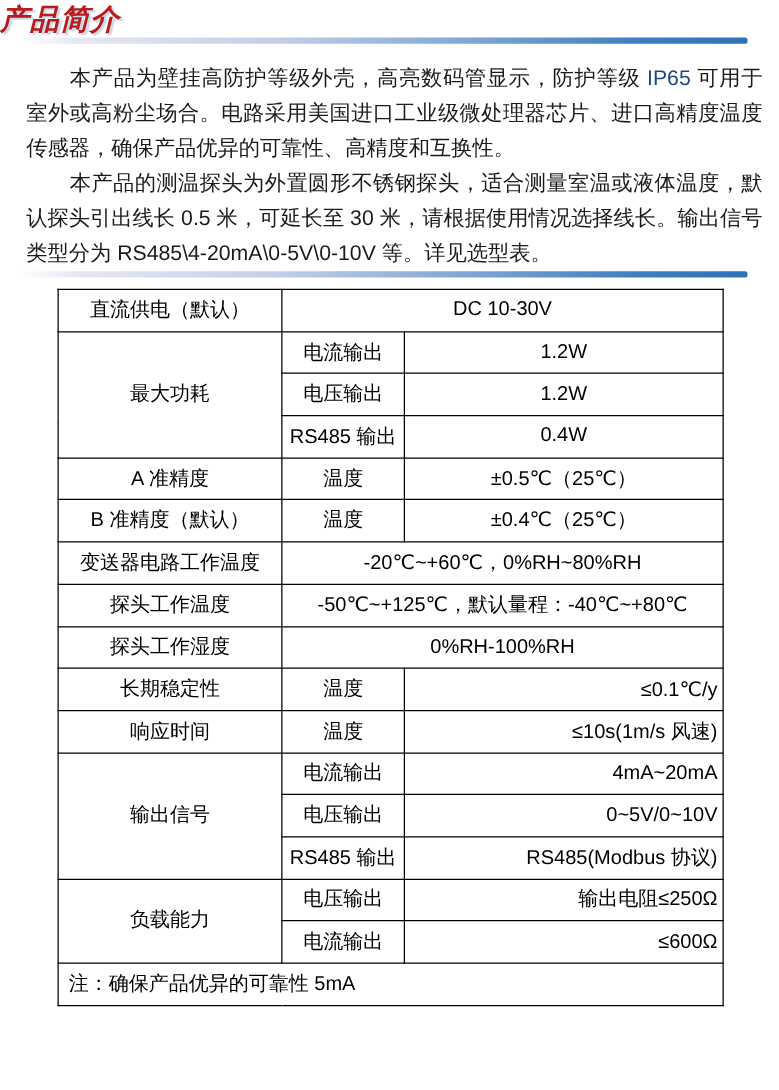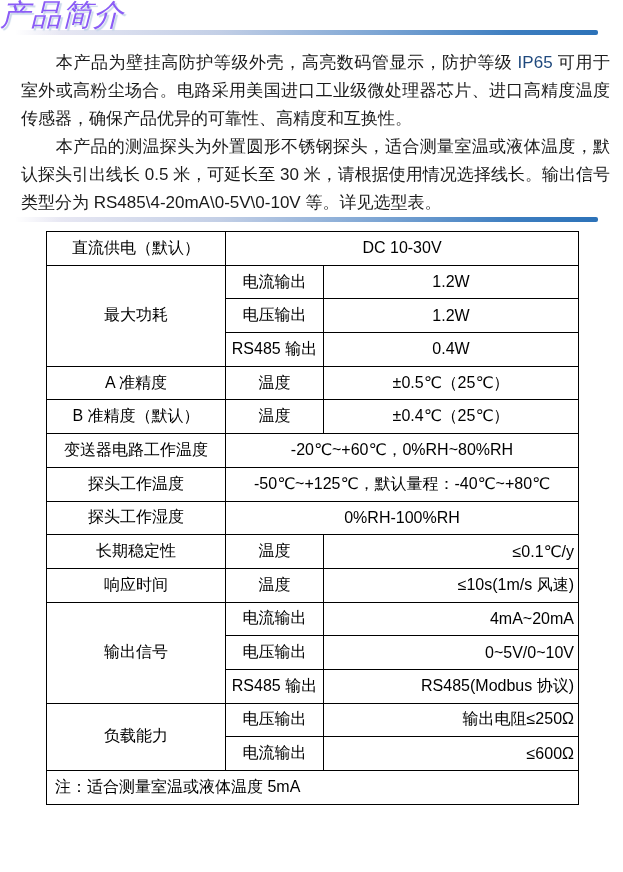--- a/index.html
+++ b/index.html
@@ -8,25 +8,25 @@
     height: 872px;
     background: #ffffff;
     font-family: "Liberation Sans", "DejaVu Sans", sans-serif;
     color: #1a1a1a;
     overflow: hidden;
   }
   .page { width: 623px; height: 872px; }
 
   h1.section-title {
     margin: 0;
-    font-size: 30px;
+    font-size: 23px;
     line-height: 30px;
     font-style: italic;
-    font-weight: 400;
-    color: #8b5cf6;
+    font-weight: 700;
+    color: #b91c1c;
     letter-spacing: 1px;
     text-shadow: 2px 2px 1px #c9d7ea;
   }
   .t1 { margin: 16px 0 6px 28px; }
   .t2 { margin: 8px 0 4px 28px; }
 
   .divider {
     height: 5px;
     width: 583px;
     margin-left: 15px;
@@ -154,18 +154,18 @@
       <tr>
         <td rowspan="2">负载能力</td>
         <td>电压输出</td>
         <td class="left">输出电阻≤250Ω</td>
       </tr>
       <tr>
         <td>电流输出</td>
         <td class="left">≤600Ω</td>
       </tr>
       <tr>
-        <td colspan="3" class="note">注：适合测量室温或液体温度 5mA</td>
+        <td colspan="3" class="note">注：确保产品优异的可靠性 5mA</td>
       </tr>
     </tbody>
   </table>
 
 </div>
 
 </body></html>

